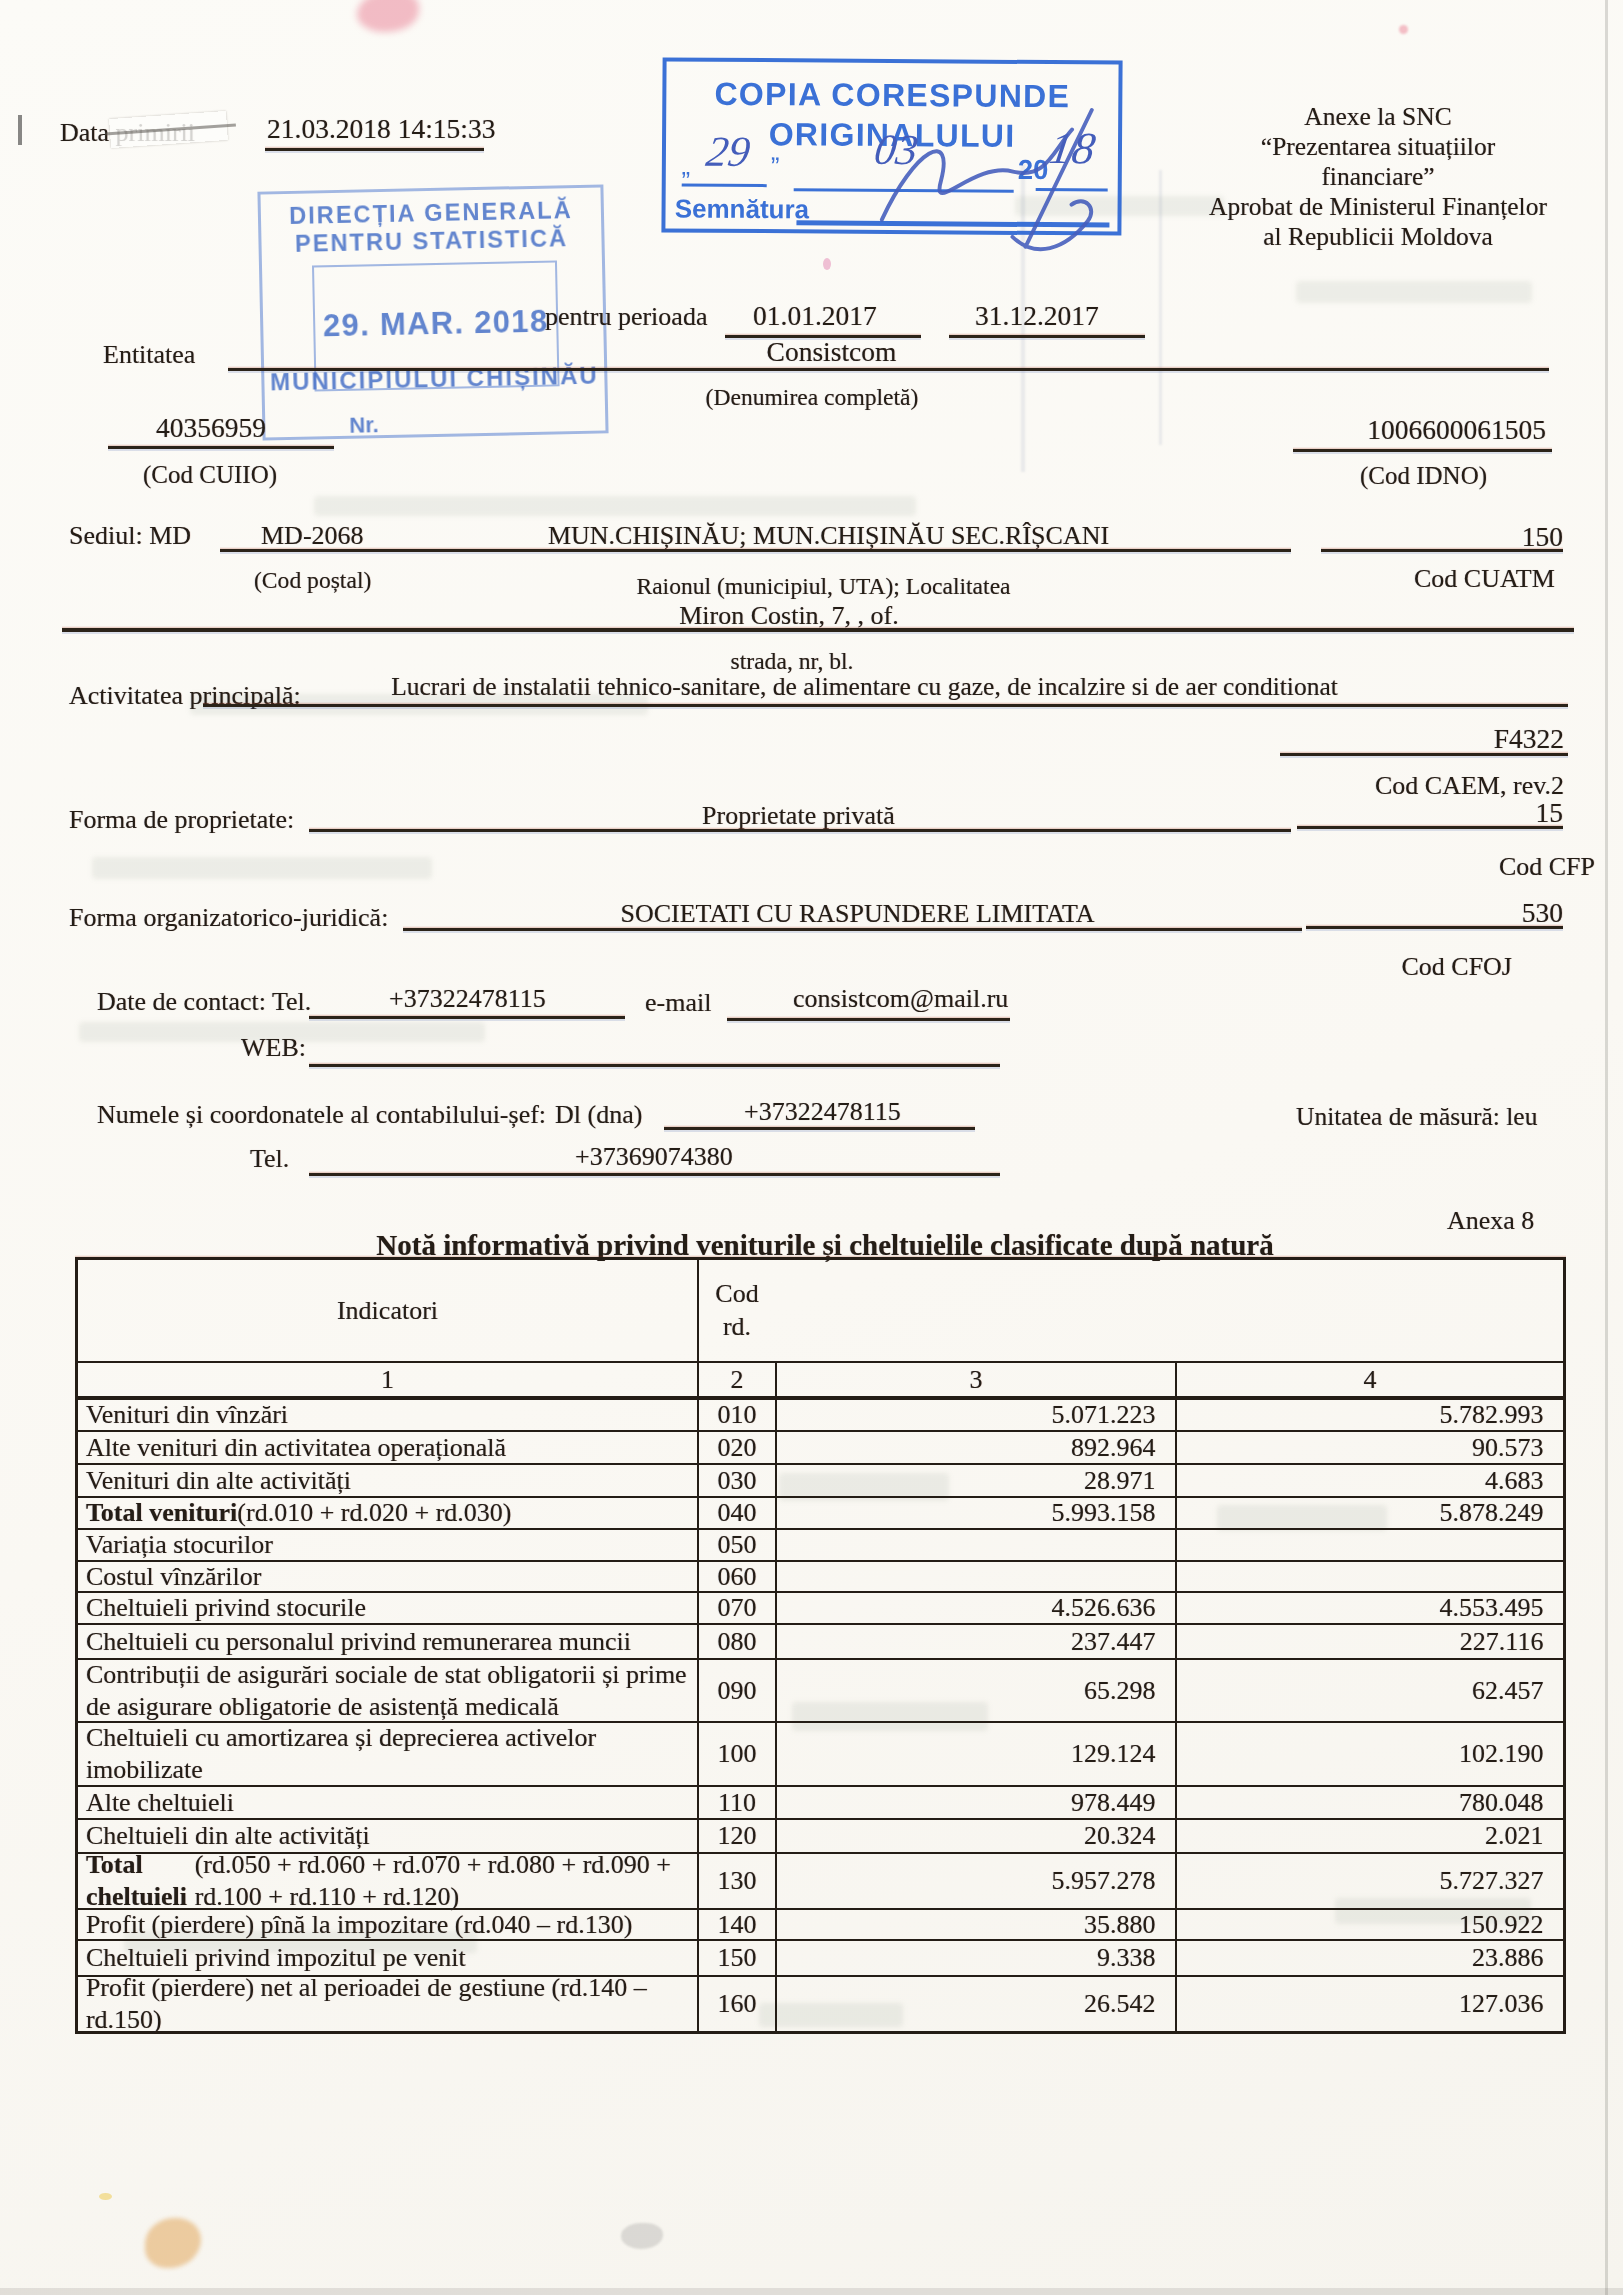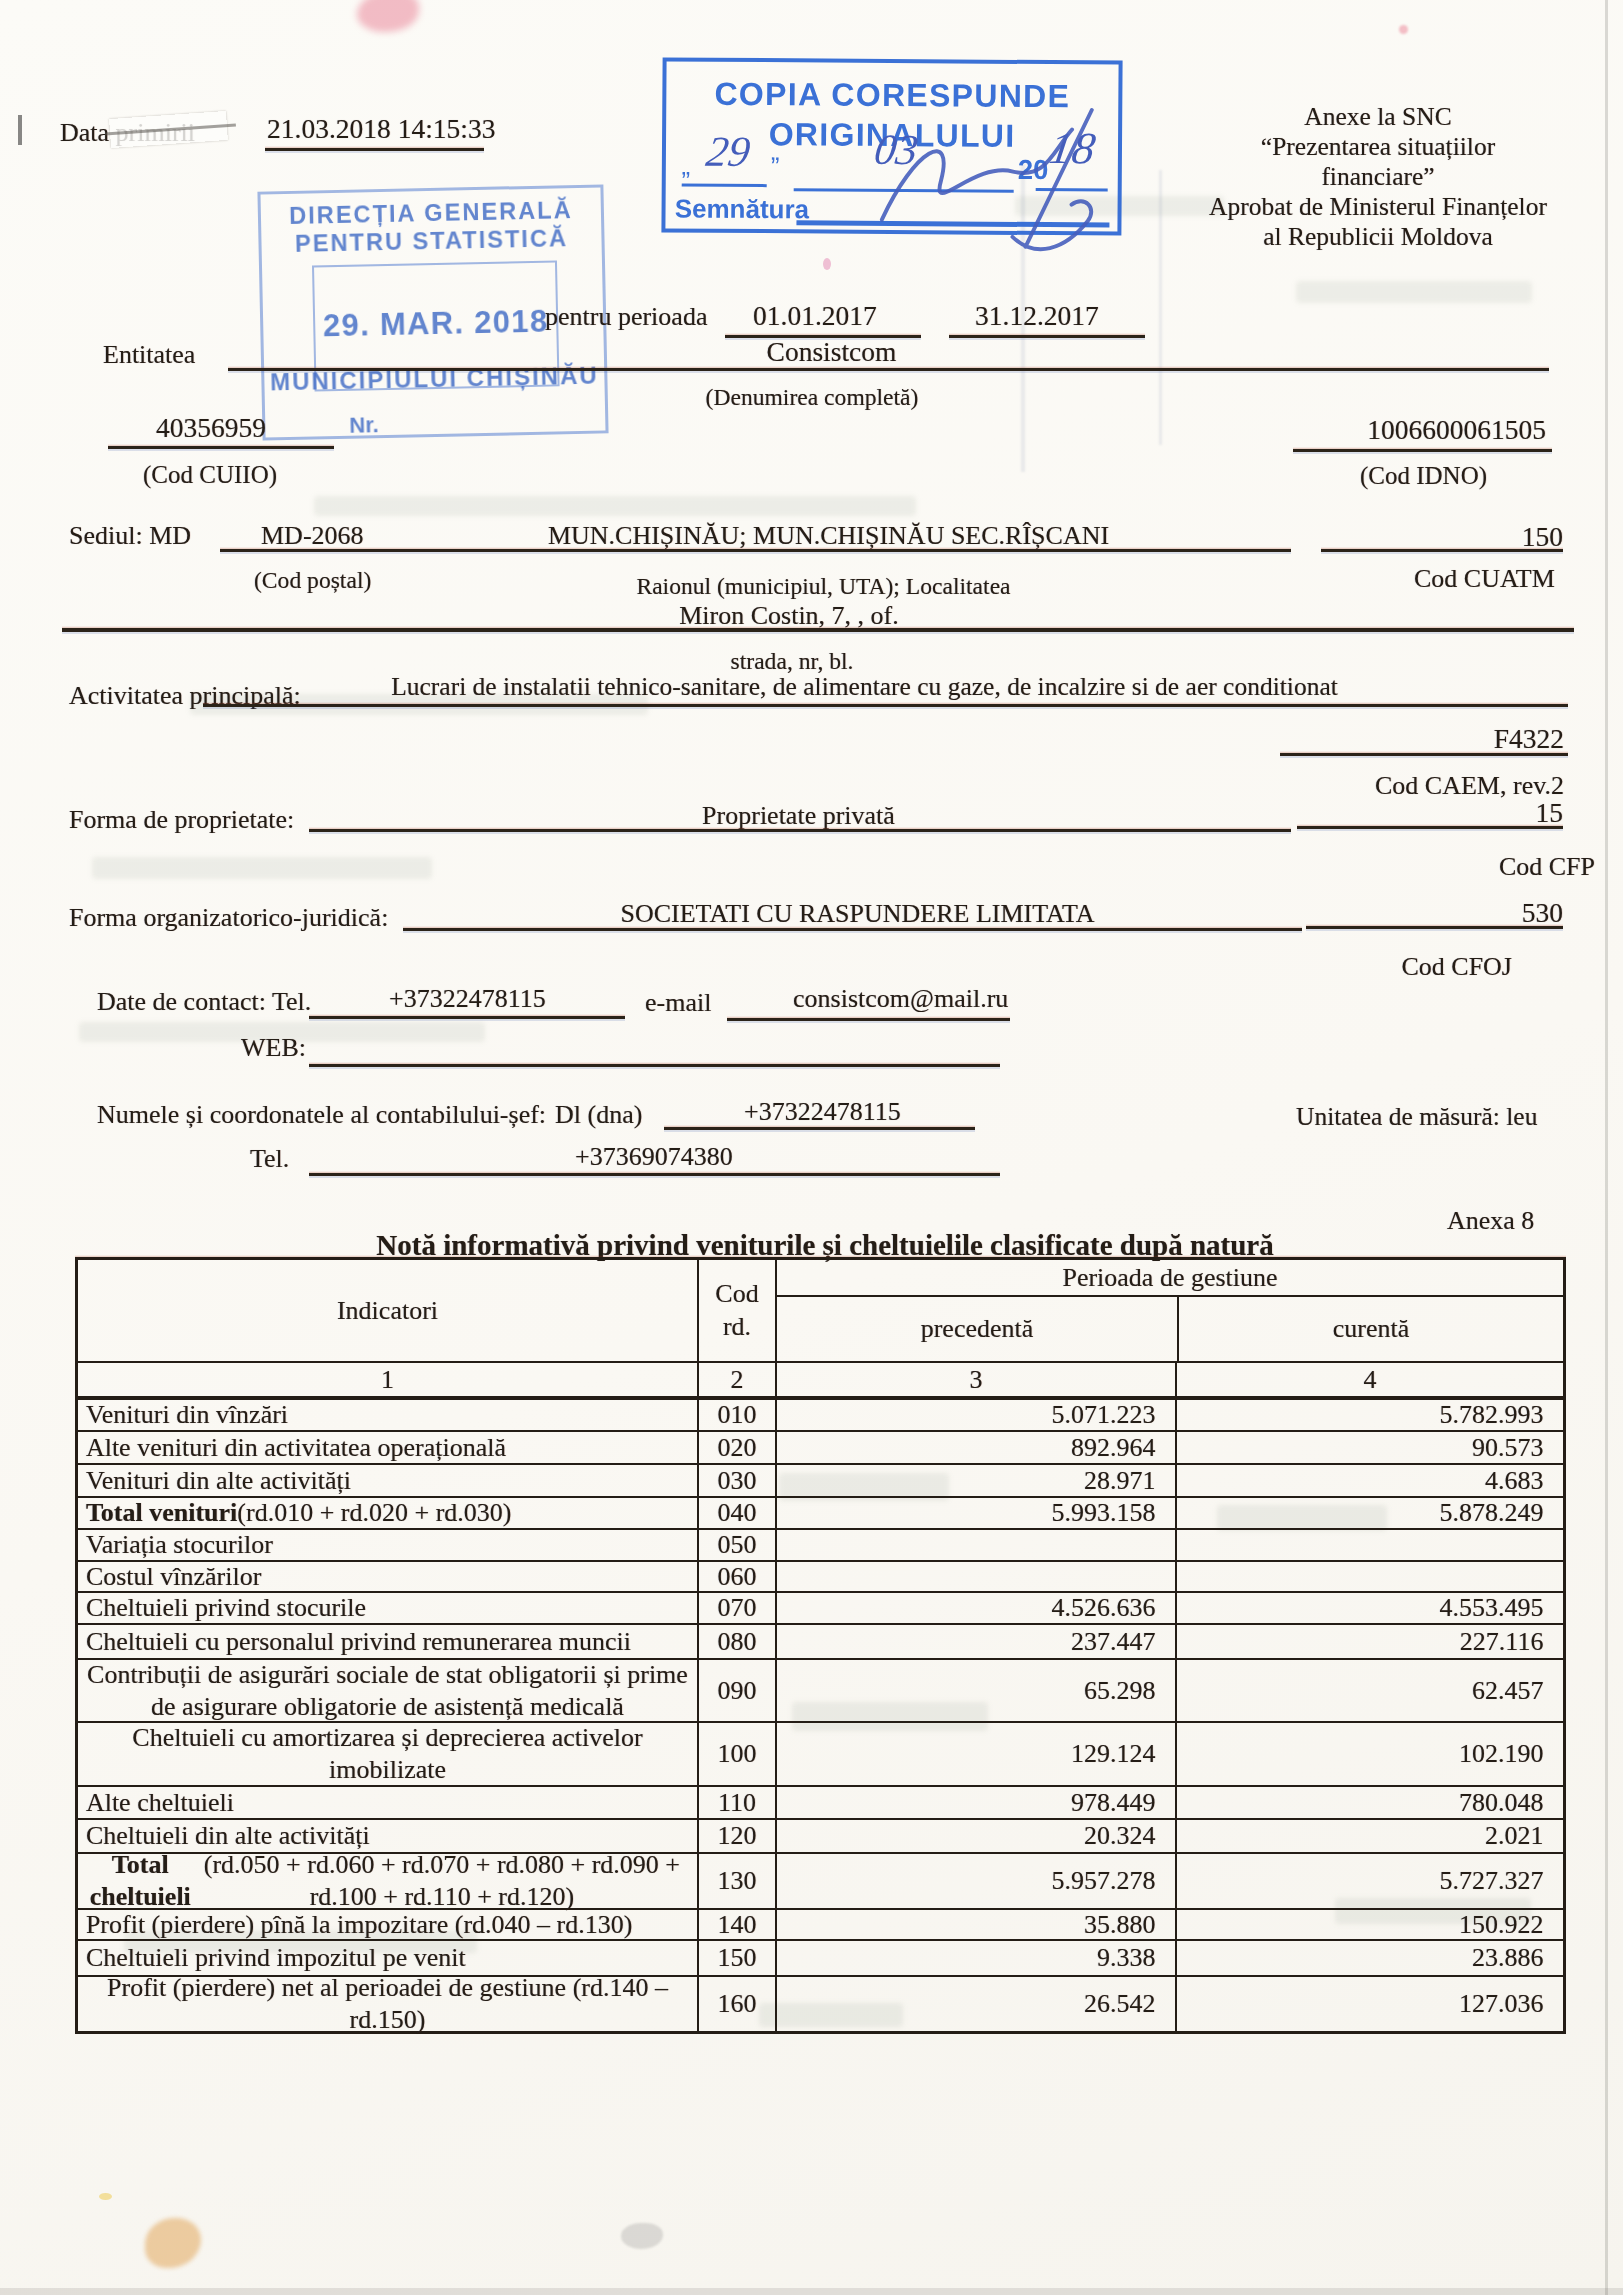--- a/index.html
+++ b/index.html
@@ -35,21 +35,21 @@
   #ftable, #ftable *{box-sizing:border-box;}
   .hrow1{display:flex; height:103px; border-bottom:2.6px solid #241d16;}
   .hrow2{display:flex; height:35px; border-bottom:2.6px solid #241d16;}
   .cell{display:flex; align-items:center; justify-content:center; font-size:26px;}
   .w1{width:619px;} .w2{width:78px; border-left:2px solid #241d16;}
   .w3{width:400px;} .w4{flex:1; border-left:2px solid #241d16;}
   .hper{flex:1; border-left:2px solid #241d16; display:flex; flex-direction:column;}
   .hper-top{height:37px; border-bottom:2px solid #241d16; display:flex;align-items:center;justify-content:center;font-size:26px;}
   .hper-bot{display:flex; flex:1;}
   .trow{display:flex; border-top:2.6px solid #241d16;}
-  .tname{justify-content:flex-start; text-align:center; padding:1.3px 7.9px; line-height:1.22;}
+  .tname{justify-content:flex-start; text-align:left; padding:1.3px 7.9px; line-height:1.22;}
   .tnum{justify-content:flex-end; padding-right:19.6px;}
   .trow .w3{border-left:2px solid #241d16;}
   
   .ghost{position:absolute; background:rgba(105,128,108,.10); filter:blur(2.6px); border-radius:3.9px;}
   .gline{position:absolute; background:rgba(95,115,160,.12); filter:blur(1.3px);}
   .tape{left:110px; top:115px; width:117px; height:29px; background:rgba(253,253,250,.82);
         transform:rotate(-4deg); box-shadow:0 0 2px rgba(70,60,50,.35);}
   .tapeline{left:105px; top:128px; width:131px; height:2.6px; background:rgba(90,85,80,.55); transform:rotate(-4deg);}
 </style>
 </head>
@@ -201,27 +201,20 @@
   <div class="abs ink" style="left:1447px;top:1206px;font-size:26px;">Anexa 8</div>
   <div class="abs ink ctr" style="left:275px;top:1229px;width:1100px;font-size:29px;font-weight:bold;">Notă informativă privind veniturile și cheltuielile clasificate după natură</div>
 
   <div class="abs ink" id="ftable">
     <div class="hrow1">
       <div class="cell w1">Indicatori</div>
       <div class="cell w2" style="flex-direction:column;line-height:1.25;">
         <span>Cod</span>
         <span>rd.</span>
       </div>
-      <div class="hper">
-        <div class="hper-top">Perioada de gestiune</div>
-        <div class="hper-bot">
-          <div class="cell w3" style="border-left:none;">precedentă</div>
-          <div class="cell w4">curentă</div>
-        </div>
-      </div>
     </div>
     <div class="hrow2">
       <div class="cell w1">1</div>
       <div class="cell w2">2</div>
       <div class="cell w3" style="border-left:2px solid #241d16;">3</div>
       <div class="cell w4">4</div>
     </div>
     <div id="tbody">
         <div class="trow" style="height: 32px;">
           <div class="cell w1 tname">Venituri din vînzări</div>

